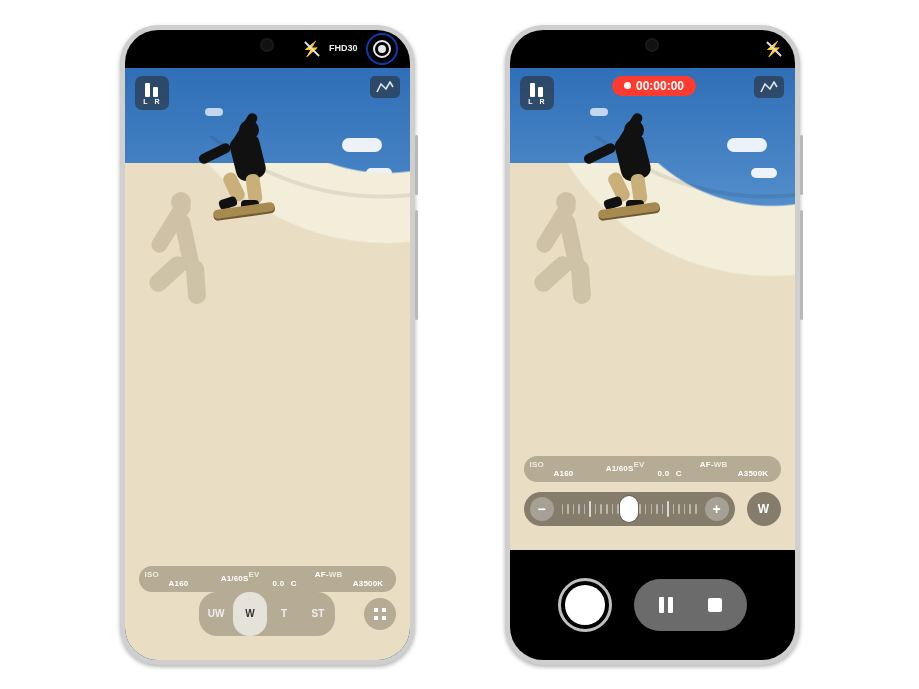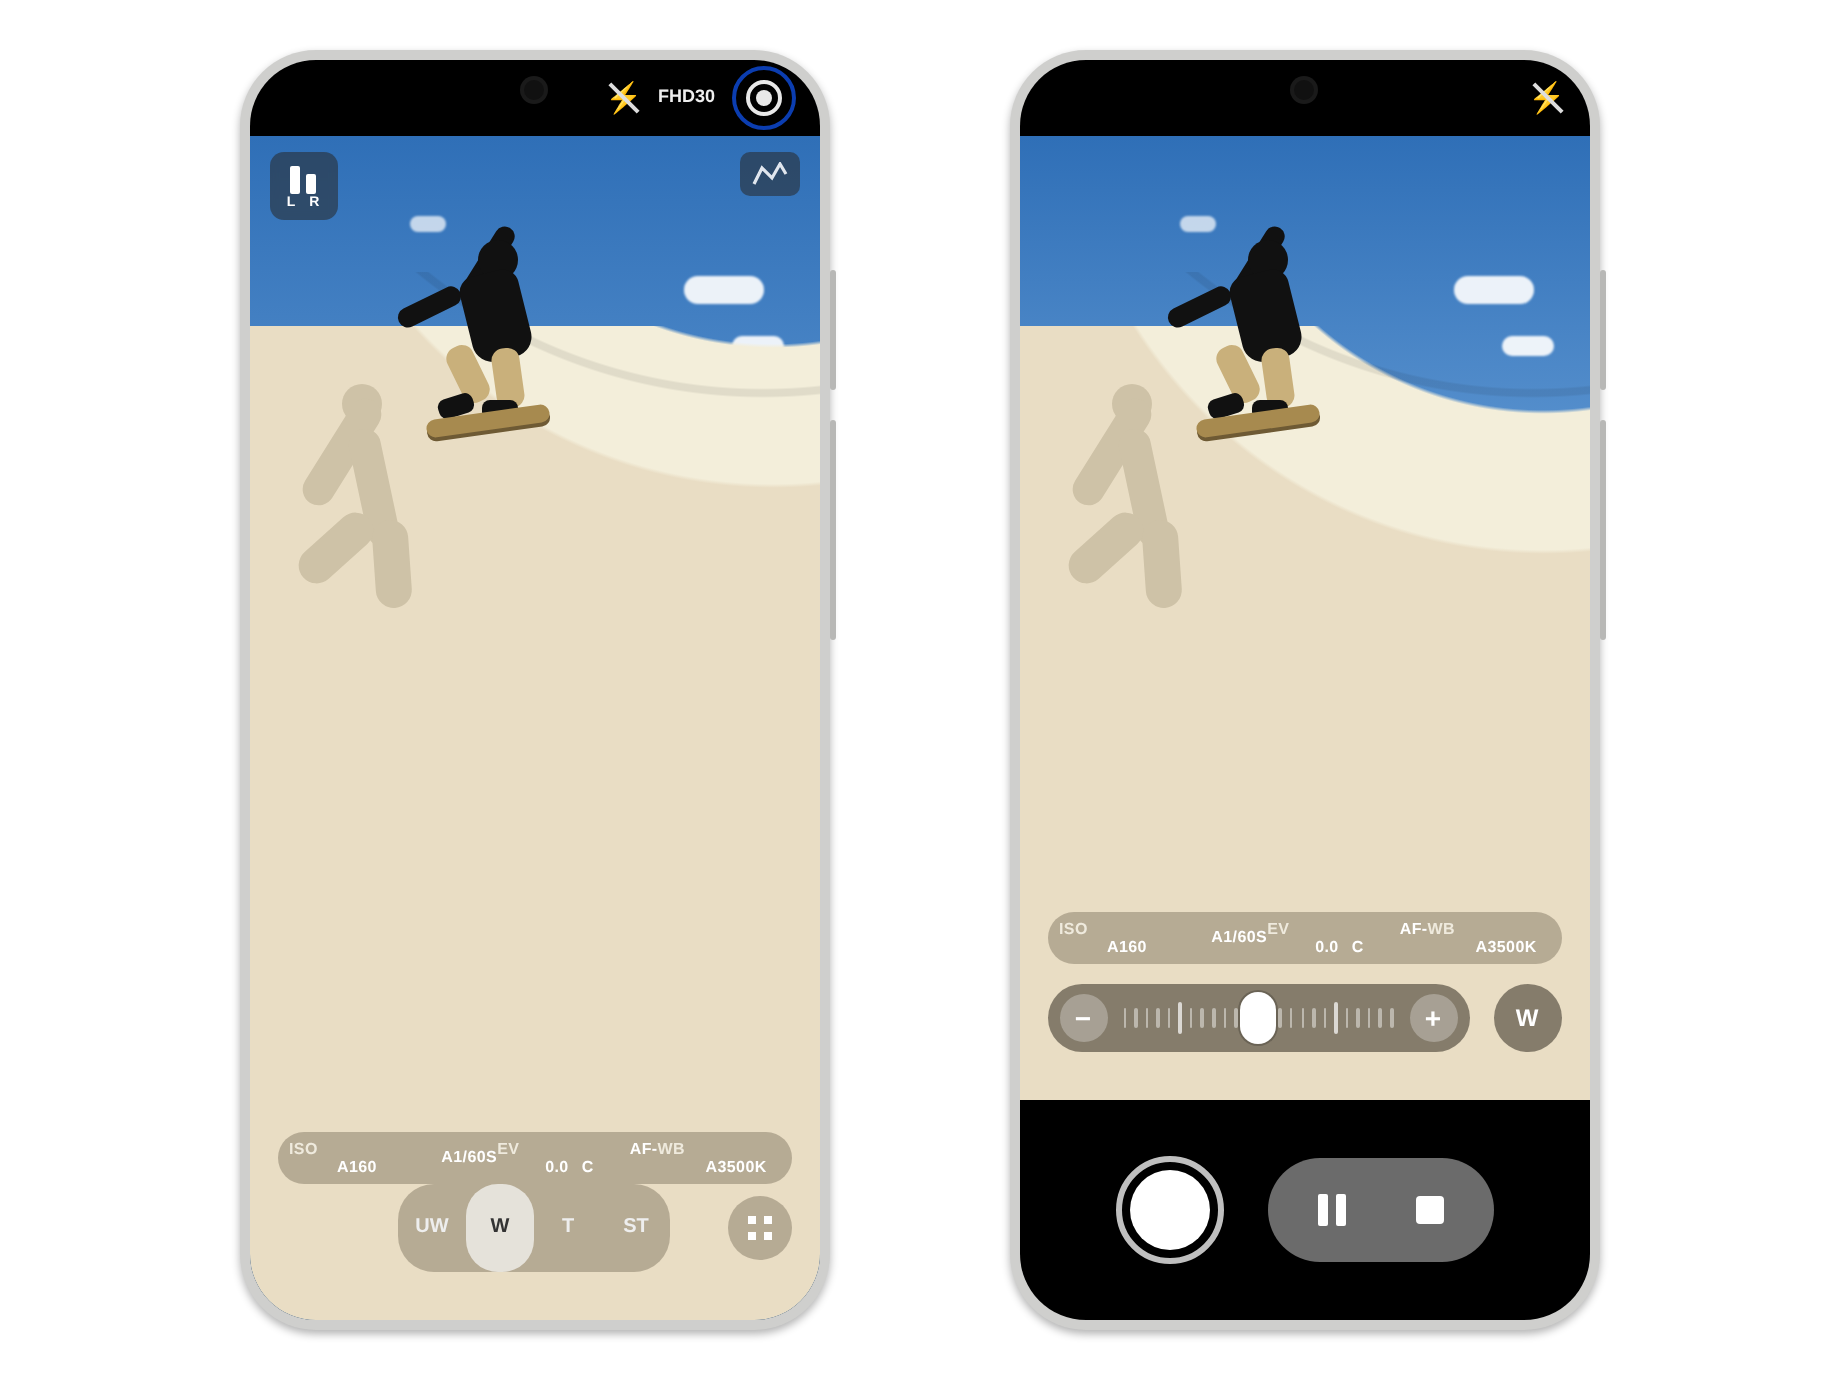--- a/index.html
+++ b/index.html
@@ -304,20 +304,40 @@
           <div class="arm2"></div>
         <div class="legs">
             <div class="leg1"></div>
             <div class="leg2"></div>
             <div class="shoe1"></div>
             <div class="shoe2"></div>
           </div>
         <div class="board"></div>
       </div>
 
+      <div class="vf-top">
+        <div class="audio-meter">
+          <div class="bars">
+              <span></span>
+              <span></span>
+            </div>
+          <div class="lr">
+            <span>L</span>
+            <span>R</span>
+          </div>
+        </div>
+        <div class="rec-pill">
+          <span>00:00:00</span>
+        </div>
+        <div class="histo">
+          <svg width="18" height="12" viewBox="0 0 18 12">
+              <polyline points="1,11 5,3 10,8 14,1 17,6" fill="none" stroke="#e0e6ee" stroke-width="1.6"></polyline>
+            </svg>
+        </div>
+      </div>
 
       <div class="params">
         <span><span>ISO</span> <b>A160</b></span>
         <span><b>A1/60S</b></span>
         <span><span>EV</span> <b>0.0</b></span>
         <span><b>AF-C</b></span>
         <span><span>WB</span> <b>A3500K</b></span>
       </div>
 
       <div class="zoomrow">

